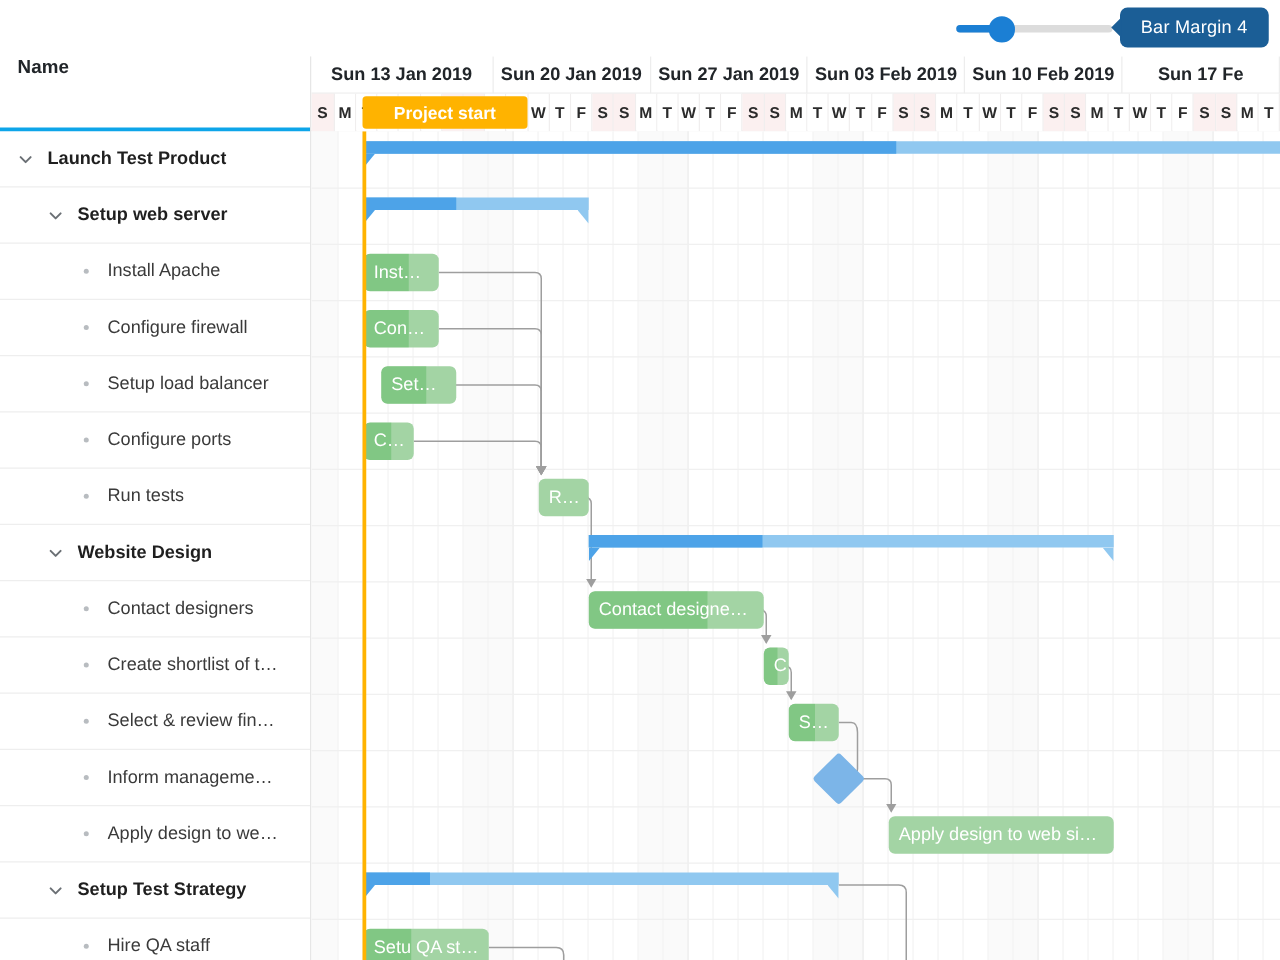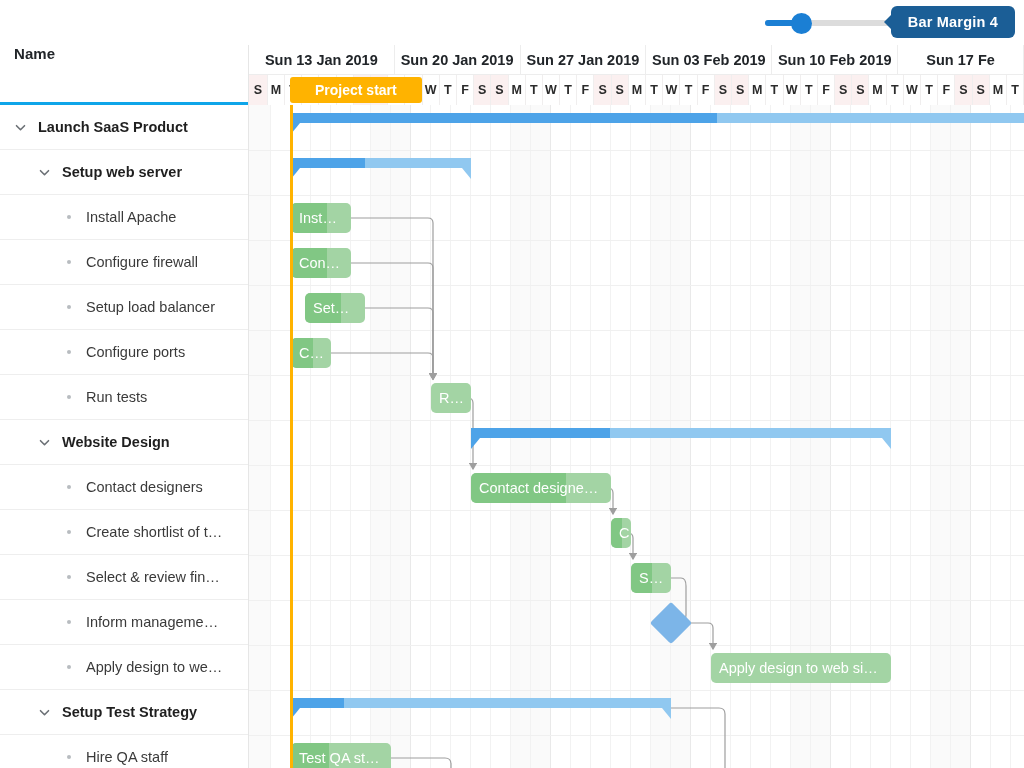--- a/index.html
+++ b/index.html
@@ -32,21 +32,21 @@
   .slider-thumb {
     position: absolute; left: 26px; top: 0px; width: 21px; height: 21px;
     border-radius: 50%; background: #1b7fd4;
   }
   .slider-tooltip {
     position: absolute; right: 9px; top: 6px;
     height: 32px; padding: 16px 17px;
     background: #1b5e96; color: #ffffff;
     border-radius: 6px;
     display: flex; align-items: center; justify-content: center;
-    font-size: 14.5px; font-weight: 700; letter-spacing: .2px;
+    font-size: 14.5px; font-weight: 400; letter-spacing: .2px;
     white-space: nowrap;
   }
   .slider-tooltip::before {
     content: ""; position: absolute; left: -7px; top: 50%;
     transform: translateY(-50%);
     border-top: 8px solid transparent; border-bottom: 8px solid transparent;
     border-right: 8px solid #1b5e96;
   }
 
   
@@ -212,21 +212,21 @@
       <div class="grid-header-label">Name</div>
     </div>
     <div class="grid-rows" id="grid-rows">
         <div class="grid-row lvl0">
           <div class="twisty">
             <svg width="13" height="13" viewBox="0 0 13 13">
               <path d="M2.5 4.7 L6.5 8.7 L10.5 4.7" fill="none" stroke="#6b7075" stroke-width="1.6" stroke-linecap="round" stroke-linejoin="round"></path>
             </svg>
           </div>
           <div class="row-gap"></div>
-          <div class="row-label bold">Launch SaaS Product</div>
+          <div class="row-label bold">Launch Test Product</div>
         </div>
         <div class="grid-row lvl1">
           <div class="twisty">
             <svg width="13" height="13" viewBox="0 0 13 13">
               <path d="M2.5 4.7 L6.5 8.7 L10.5 4.7" fill="none" stroke="#6b7075" stroke-width="1.6" stroke-linecap="round" stroke-linejoin="round"></path>
             </svg>
           </div>
           <div class="row-gap"></div>
           <div class="row-label bold">Setup web server</div>
         </div>
@@ -523,20 +523,20 @@
             <div class="bar-text">Apply design to web si…</div>
           </div>
           <div class="bar bar-summary" style="left: 42px; width: 380px; top: 593px;">
             <div class="sum-top"></div>
             <div class="sum-prog" style="width:53.2px"></div>
             <div class="sum-cap-l dark"></div>
             <div class="sum-cap-r"></div>
           </div>
           <div class="bar bar-task" style="left: 42px; width: 100px; top: 638px; height: 30px;">
             <div class="bar-prog" style="width: 38px;"></div>
-            <div class="bar-text">Test QA sta…</div>
+            <div class="bar-text">Setu QA sta…</div>
           </div>
         </div>
       <div class="start-line" id="start-line" style="left: 41px;"></div>
     </div>
   </div>
 
 </div>
 
 </body></html>

